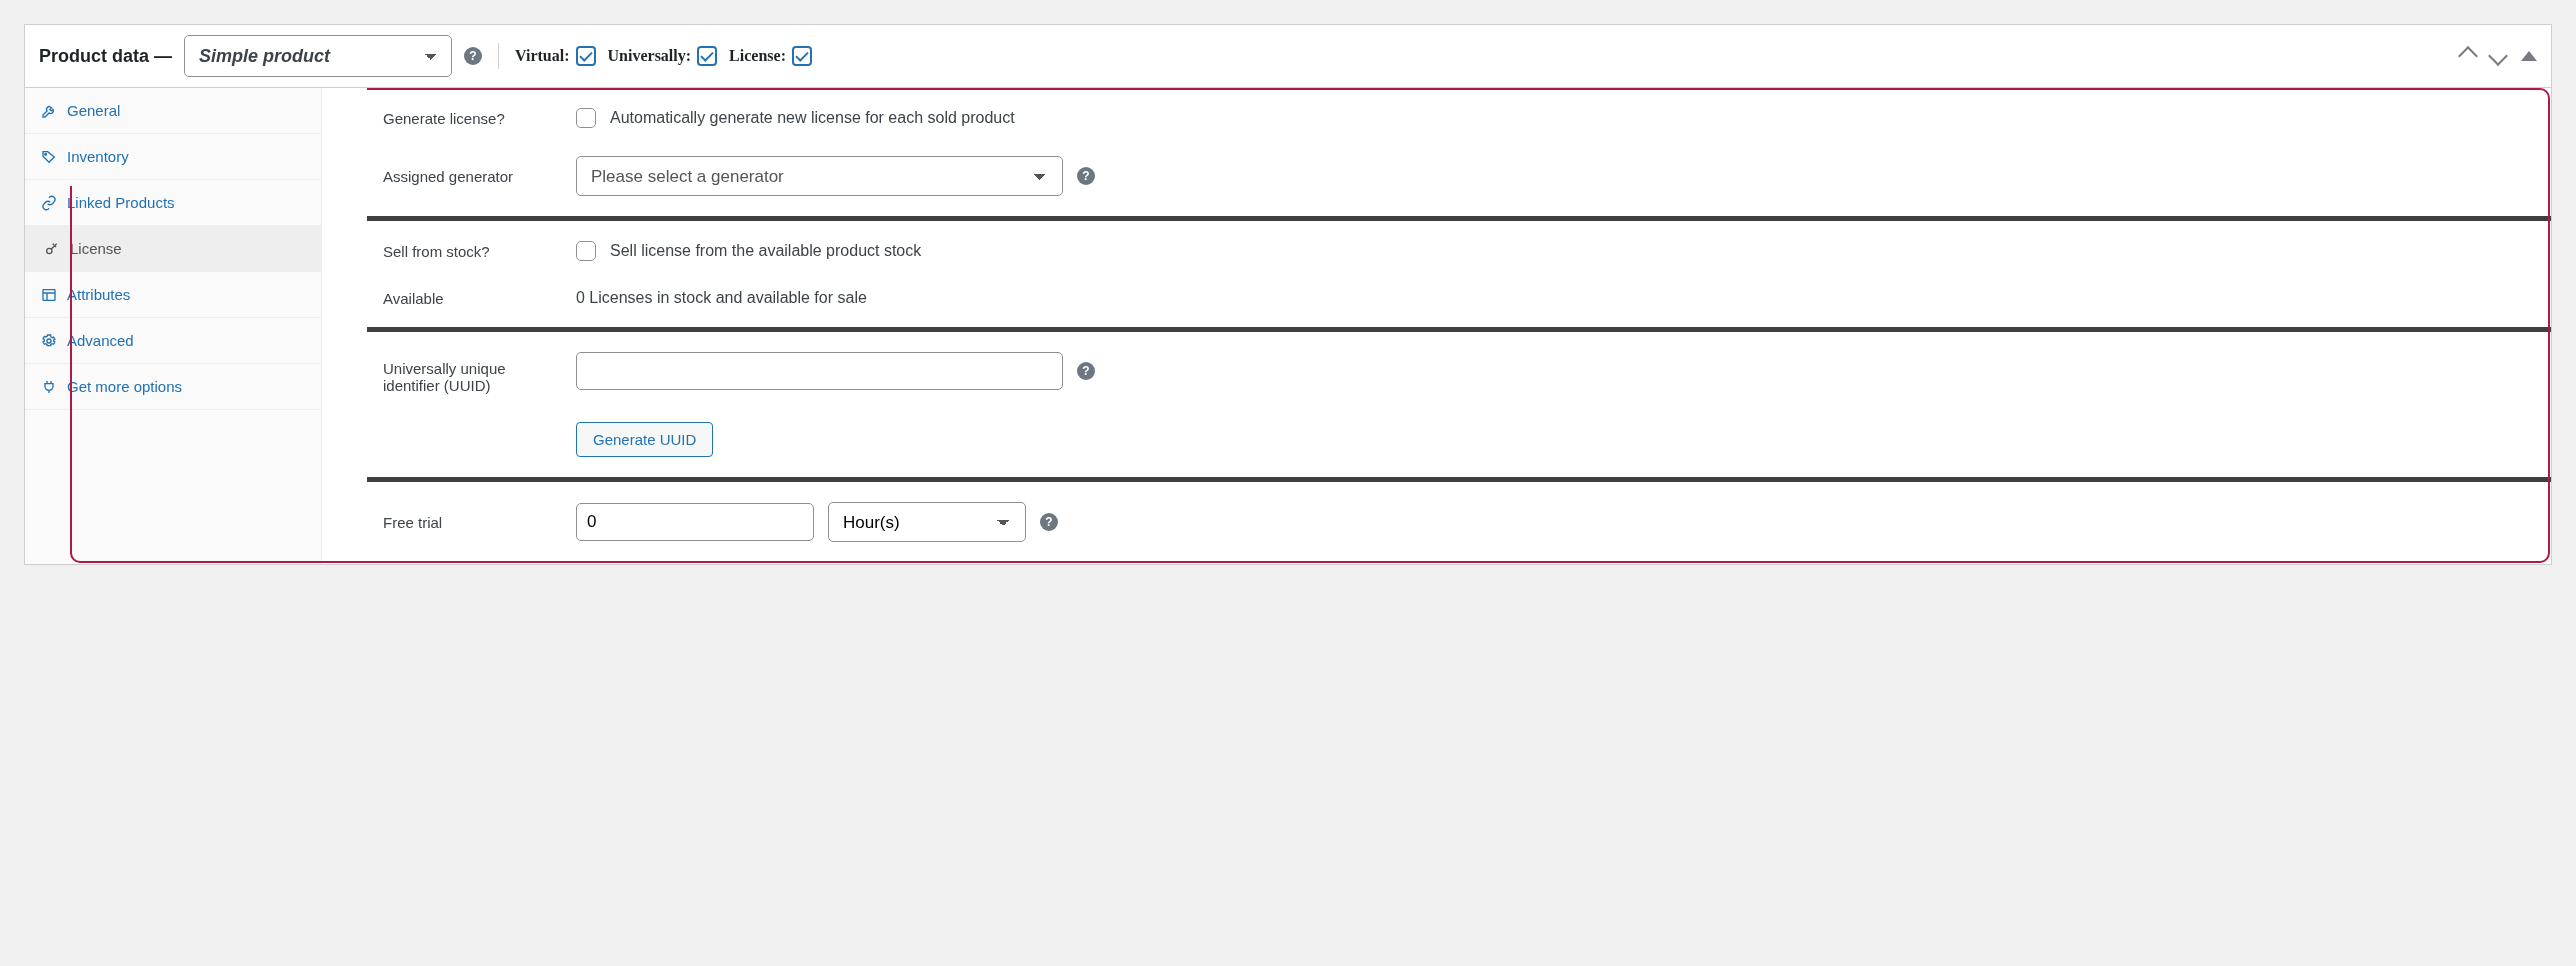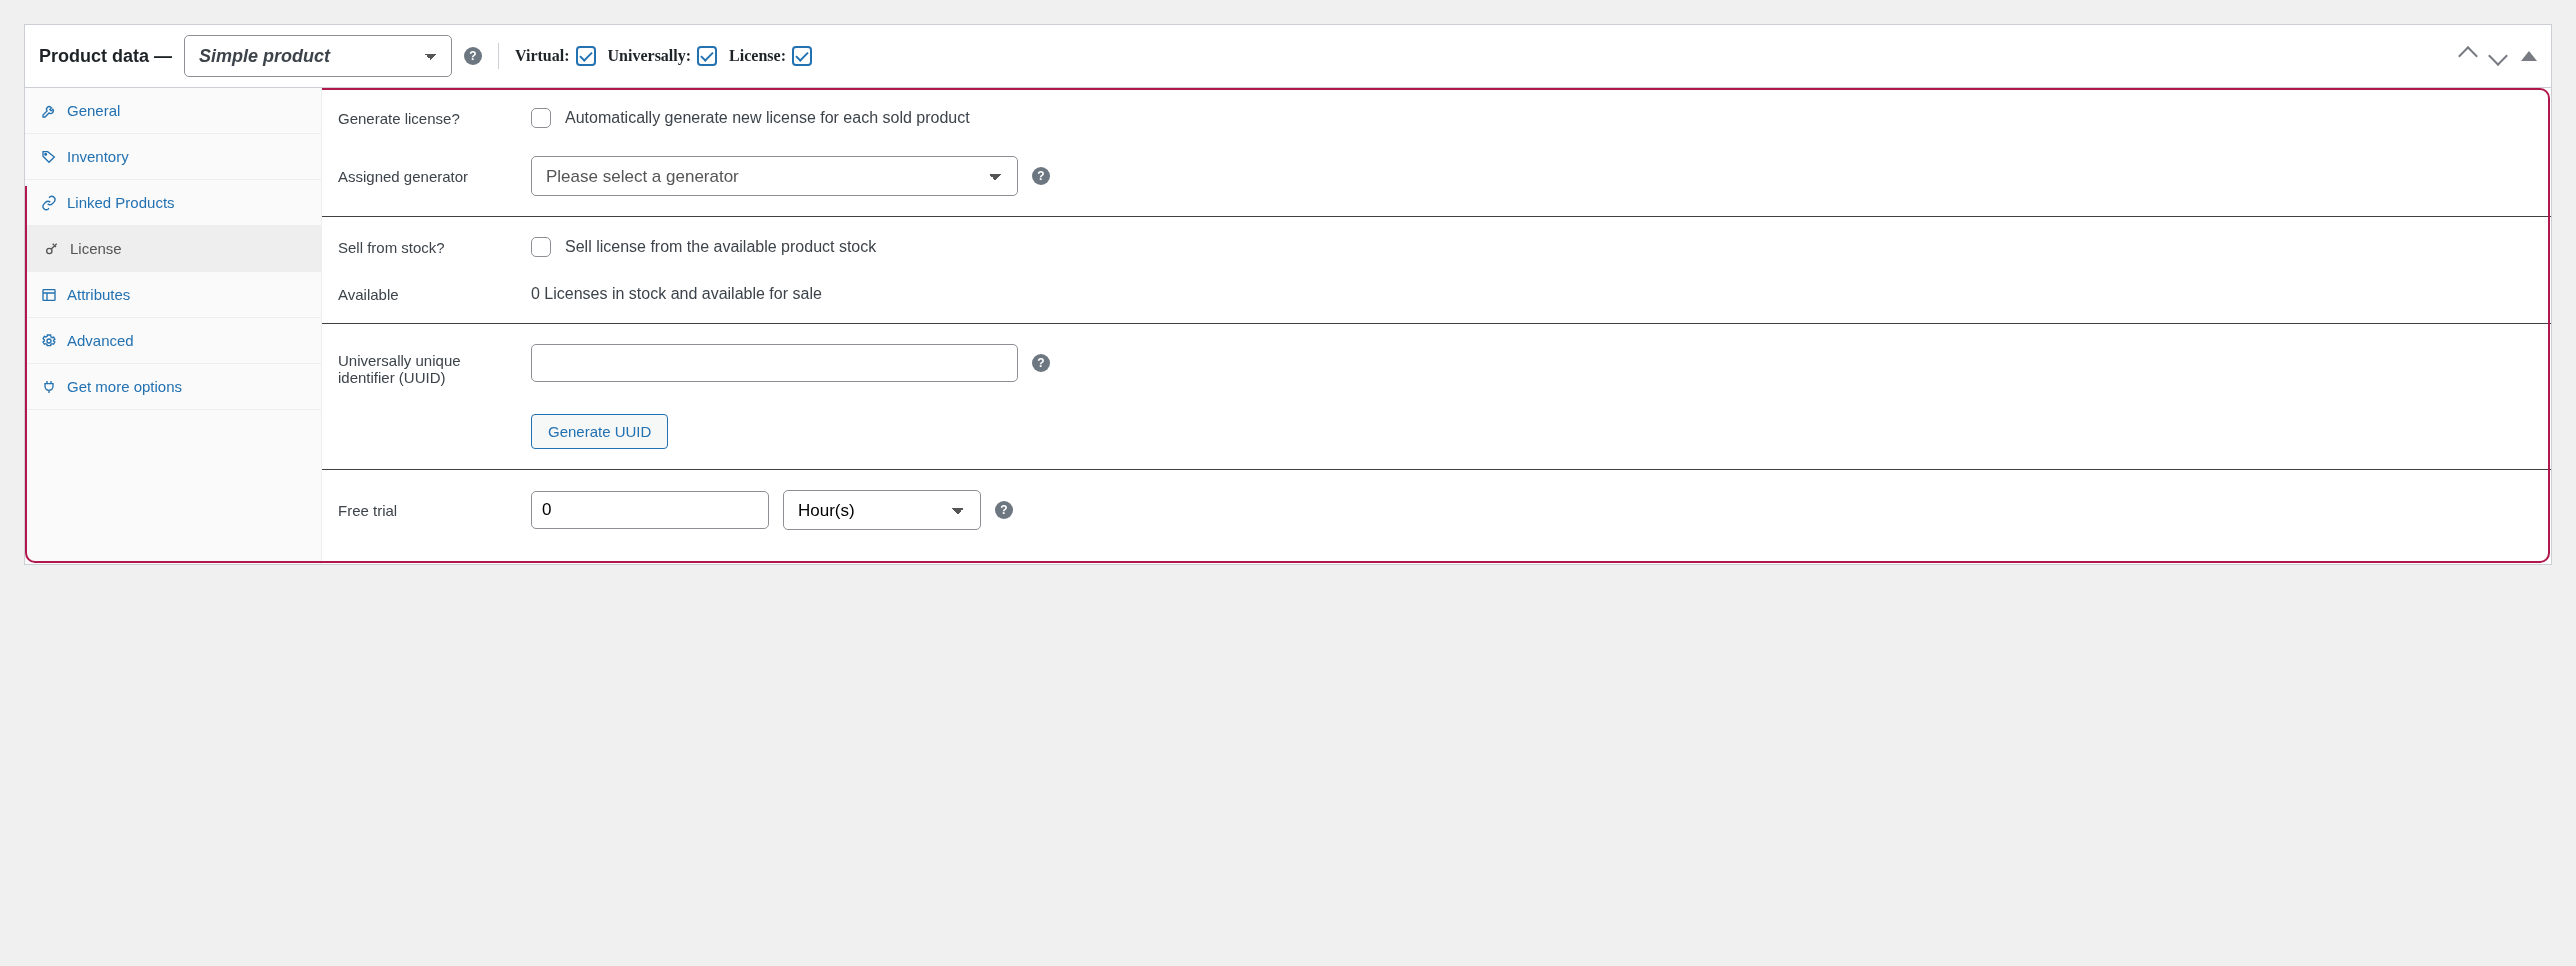--- a/index.html
+++ b/index.html
@@ -80,21 +80,21 @@
     border-bottom: 2.5px solid #2271b1;
     transform: rotate(-45deg) translate(1px,-1px);
   }
   .header-spacer { flex: 1; }
   .header-actions { display: flex; gap: 16px; align-items: center; color: #787c82; }
   .chevron { width: 14px; height: 14px; border-right: 2px solid currentColor; border-bottom: 2px solid currentColor; display: inline-block; }
   .chev-up { transform: rotate(-135deg); }
   .chev-down { transform: rotate(45deg); }
   .triangle-up { width: 0; height: 0; border-left: 8px solid transparent; border-right: 8px solid transparent; border-bottom: 10px solid #787c82; }
 
-  .panel-body { display: flex; min-height: 476px; }
+  .panel-body { display: flex; min-height: 476px; gap: 45px; }
   .sidebar {
     width: 297px;
     border-right: 1px solid #eee;
     background: #fafafa;
     display: flex; flex-direction: column;
   }
   .tab {
     display: flex; align-items: center; gap: 10px;
     padding: 14px 16px;
     border-bottom: 1px solid #eee;
@@ -126,21 +126,21 @@
       297px 0,
       100% 0,
       100% 100%,
       0 100%,
       0 98px,
       297px 98px
     );
   }
   .form-rows { padding: 0; }
   .group {
-    border-bottom: 1px solid #404040;
+    border-bottom: 5px solid #404040;
     padding: 6px 0;
   }
   .row {
     display: flex;
     align-items: center;
     padding: 14px 16px;
     gap: 20px;
   }
   .row-label {
     width: 173px;

